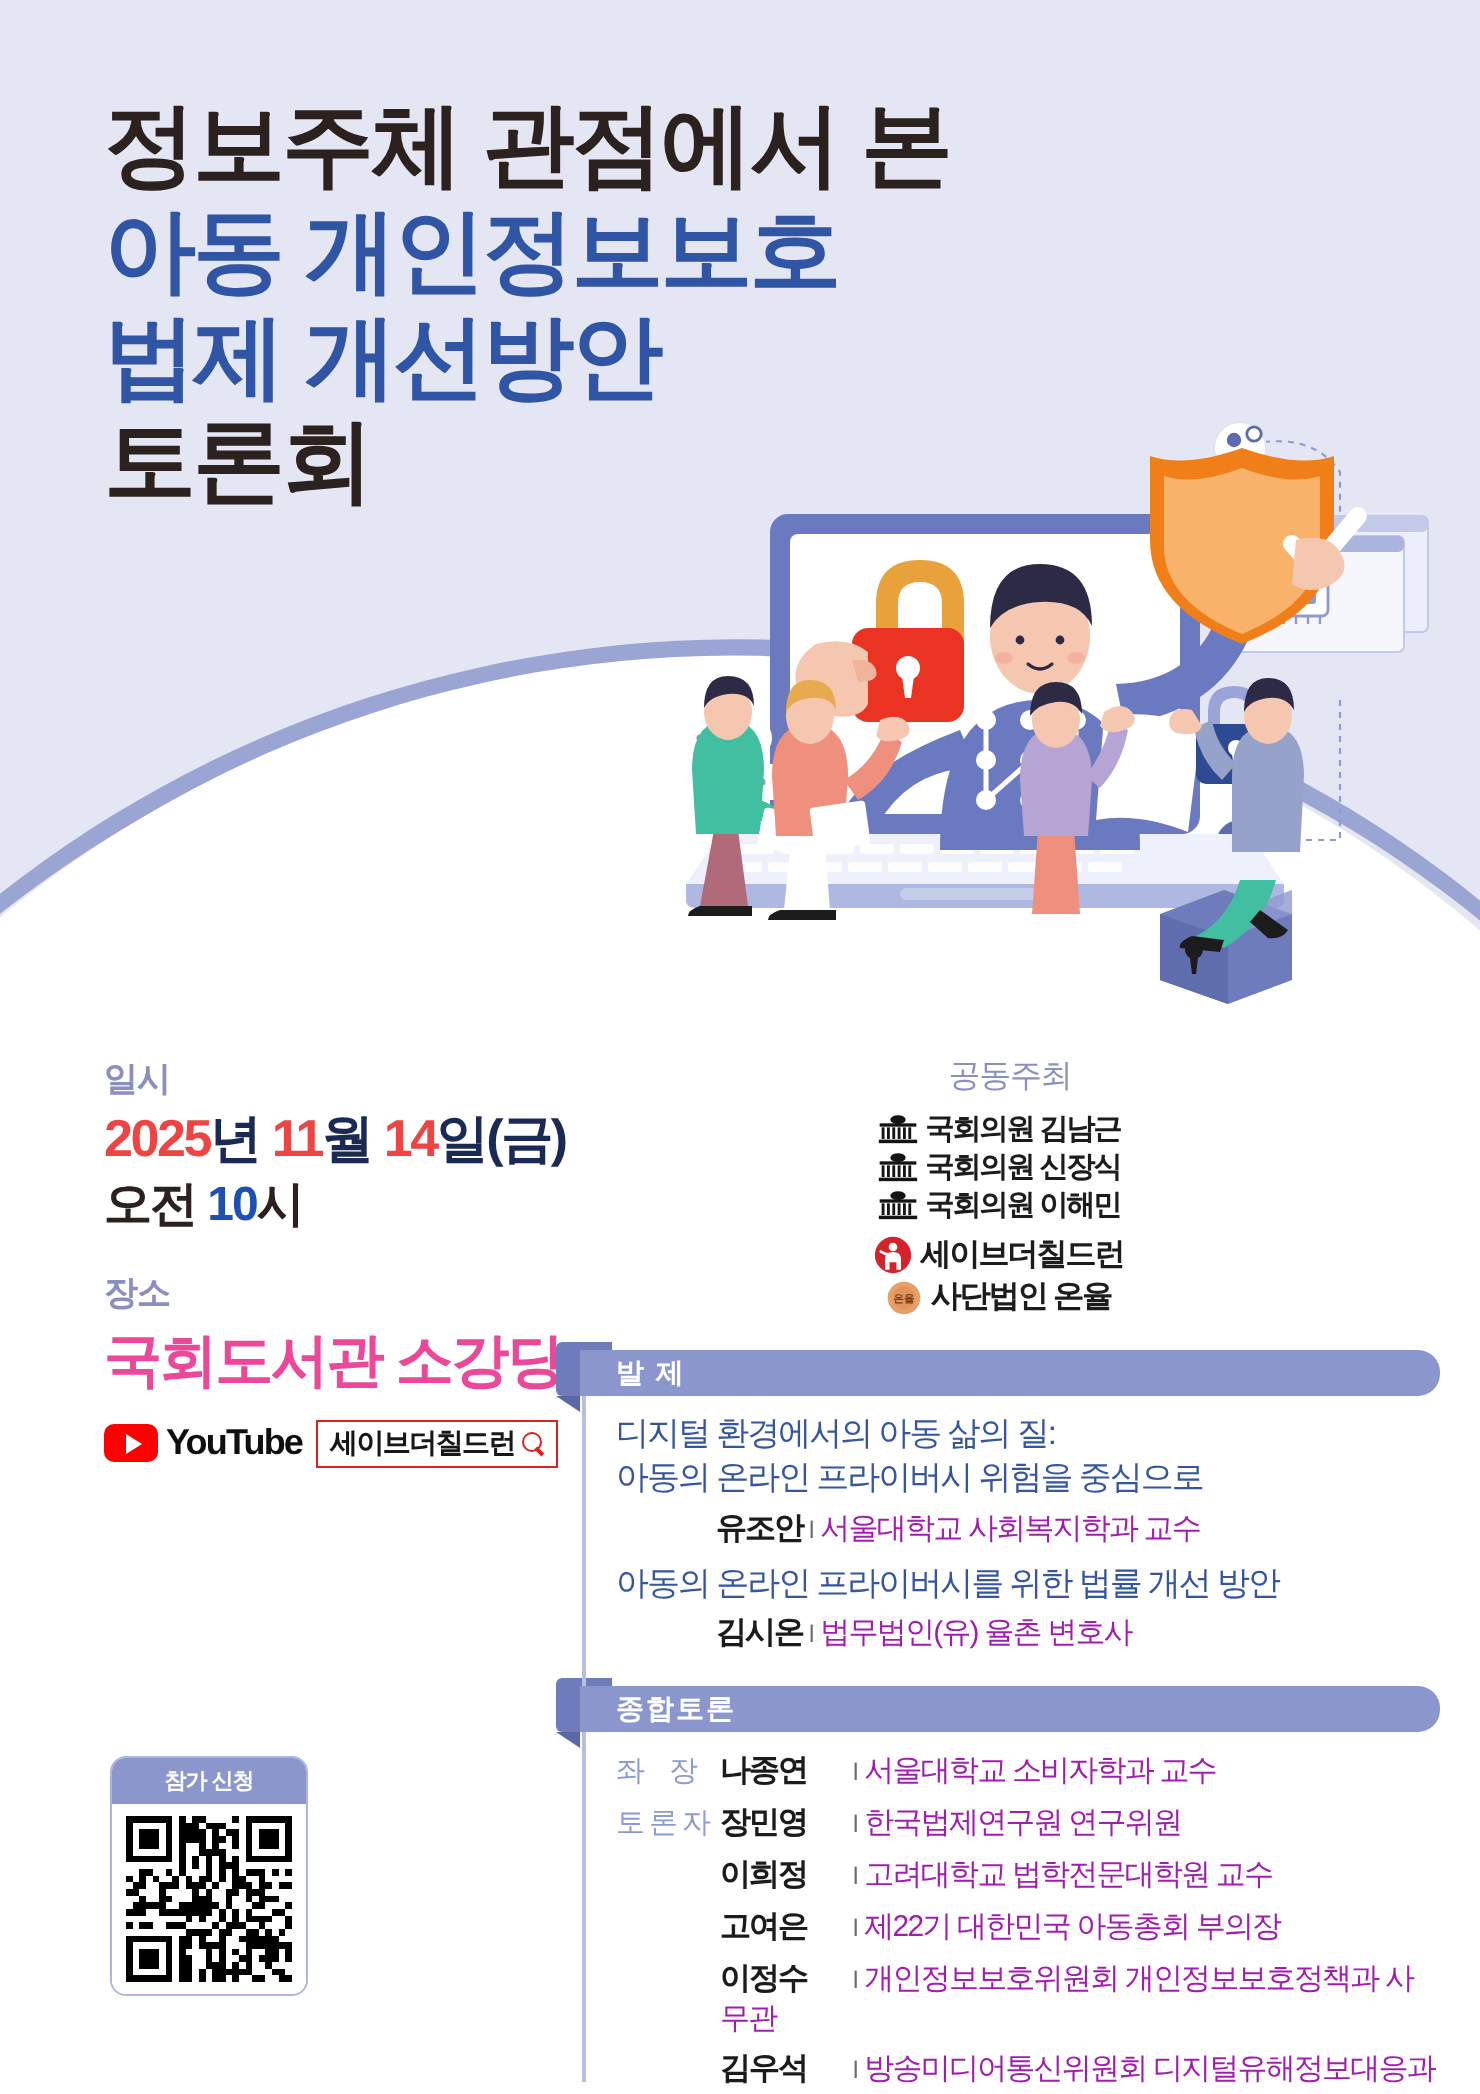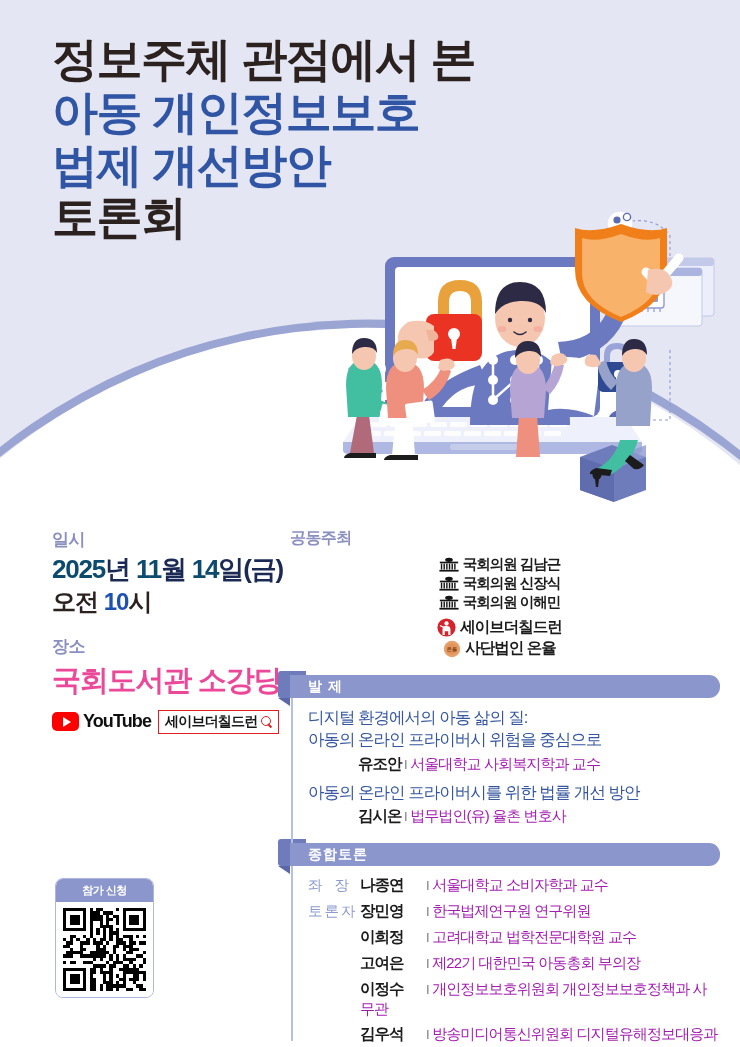--- a/index.html
+++ b/index.html
@@ -25,38 +25,38 @@
     background:#9ba5d3;border-radius:50% 50% 0 0 / 100% 100% 0 0;
     transform:rotate(-7deg);
   }
   .curve-band2{
     position:absolute;left:-250px;top:332px;width:1160px;height:560px;
     background:#e5e6f3;border-radius:50% 50% 0 0 / 100% 100% 0 0;
     transform:rotate(-7deg);
   }
 
   
-  .title-wrap{position:absolute;left:52px;top:35px;z-index:40;}
+  .title-wrap{position:absolute;left:52px;top:48px;z-index:40;}
   .t-line{
     font-weight:800;letter-spacing:-1.5px;line-height:1.06;
     white-space:nowrap;
   }
   .t1{font-size:46px;color:#2b2220;}
   .t2{font-size:46px;color:#2f55a4;margin-top:4px;}
   .t3{font-size:46px;color:#2f55a4;margin-top:4px;}
   .t4{font-size:46px;color:#2b2220;margin-top:4px;}
 
   
   .illu{position:absolute;left:330px;top:210px;width:400px;height:305px;z-index:20;}
 
   
   .info-col{position:absolute;left:52px;top:528px;width:240px;z-index:40;}
   .ilabel{font-size:17px;font-weight:700;color:#8b8fc0;letter-spacing:-.5px;margin-bottom:3px;}
   .dateline{font-size:26px;font-weight:700;color:#1b2a55;letter-spacing:-1.2px;line-height:1.18;white-space:nowrap;}
-  .dateline .num{color:#0c4a6e;}
+  .dateline .num{color:#ef4444;}
   .timeline{font-size:24px;font-weight:600;color:#2b2220;letter-spacing:-1px;margin-top:1px;}
   .timeline .num{color:#1e50b4;font-weight:700;}
   .place-block{margin-top:17px;}
   .placeline{font-size:29px;font-weight:600;color:#ec4899;letter-spacing:-1.2px;margin-top:1px;white-space:nowrap;}
 
   
   .ytrow{display:flex;align-items:center;margin-top:9px;gap:7px;}
   .yt-logo{display:flex;align-items:center;gap:4px;}
   .yt-play{width:27px;height:19px;background:#ff0000;border-radius:5px;display:flex;align-items:center;justify-content:center;}
   .yt-play::after{content:"";border-left:8px solid #fff;border-top:5px solid transparent;border-bottom:5px solid transparent;margin-left:2px;}
@@ -72,21 +72,21 @@
 
   
   .qr-card{position:absolute;left:55px;top:878px;width:97px;z-index:40;
     border:1px solid #aeb6de;border-radius:8px;background:#fff;overflow:hidden;}
   .qr-head{background:#8a96cc;color:#fff;font-size:11px;font-weight:700;text-align:center;padding:4px 0 4px;letter-spacing:-.5px;}
   .qr-body{padding:6px;background:#fff;display:flex;justify-content:center;}
   .qr-canvas{width:83px;height:83px;display:block;}
 
   
   .prog{position:absolute;left:290px;top:528px;width:430px;z-index:40;}
-  .cohost-label{font-size:16px;font-weight:700;color:#8b8fc0;letter-spacing:-.6px;margin-bottom:6px;}
+  .cohost-label{font-size:16px;font-weight:400;color:#8b8fc0;letter-spacing:-.6px;margin-bottom:6px;text-align:center;}
   .host-row{display:flex;align-items:center;flex-wrap:nowrap;margin-bottom:5px;flex-direction:column;}
   .host-item{display:flex;align-items:center;gap:4px;margin-right:11px;white-space:nowrap;}
   .host-name{font-size:14.5px;font-weight:700;color:#1c1c1c;letter-spacing:-1px;}
   .host-name2{font-size:15.5px;font-weight:700;color:#1c1c1c;letter-spacing:-1px;}
 
   .assembly-ico{width:20px;height:15px;display:block;}
   .stc-ico{width:19px;height:19px;display:block;}
   .onyul-ico{width:18px;height:18px;display:block;}
 
   

